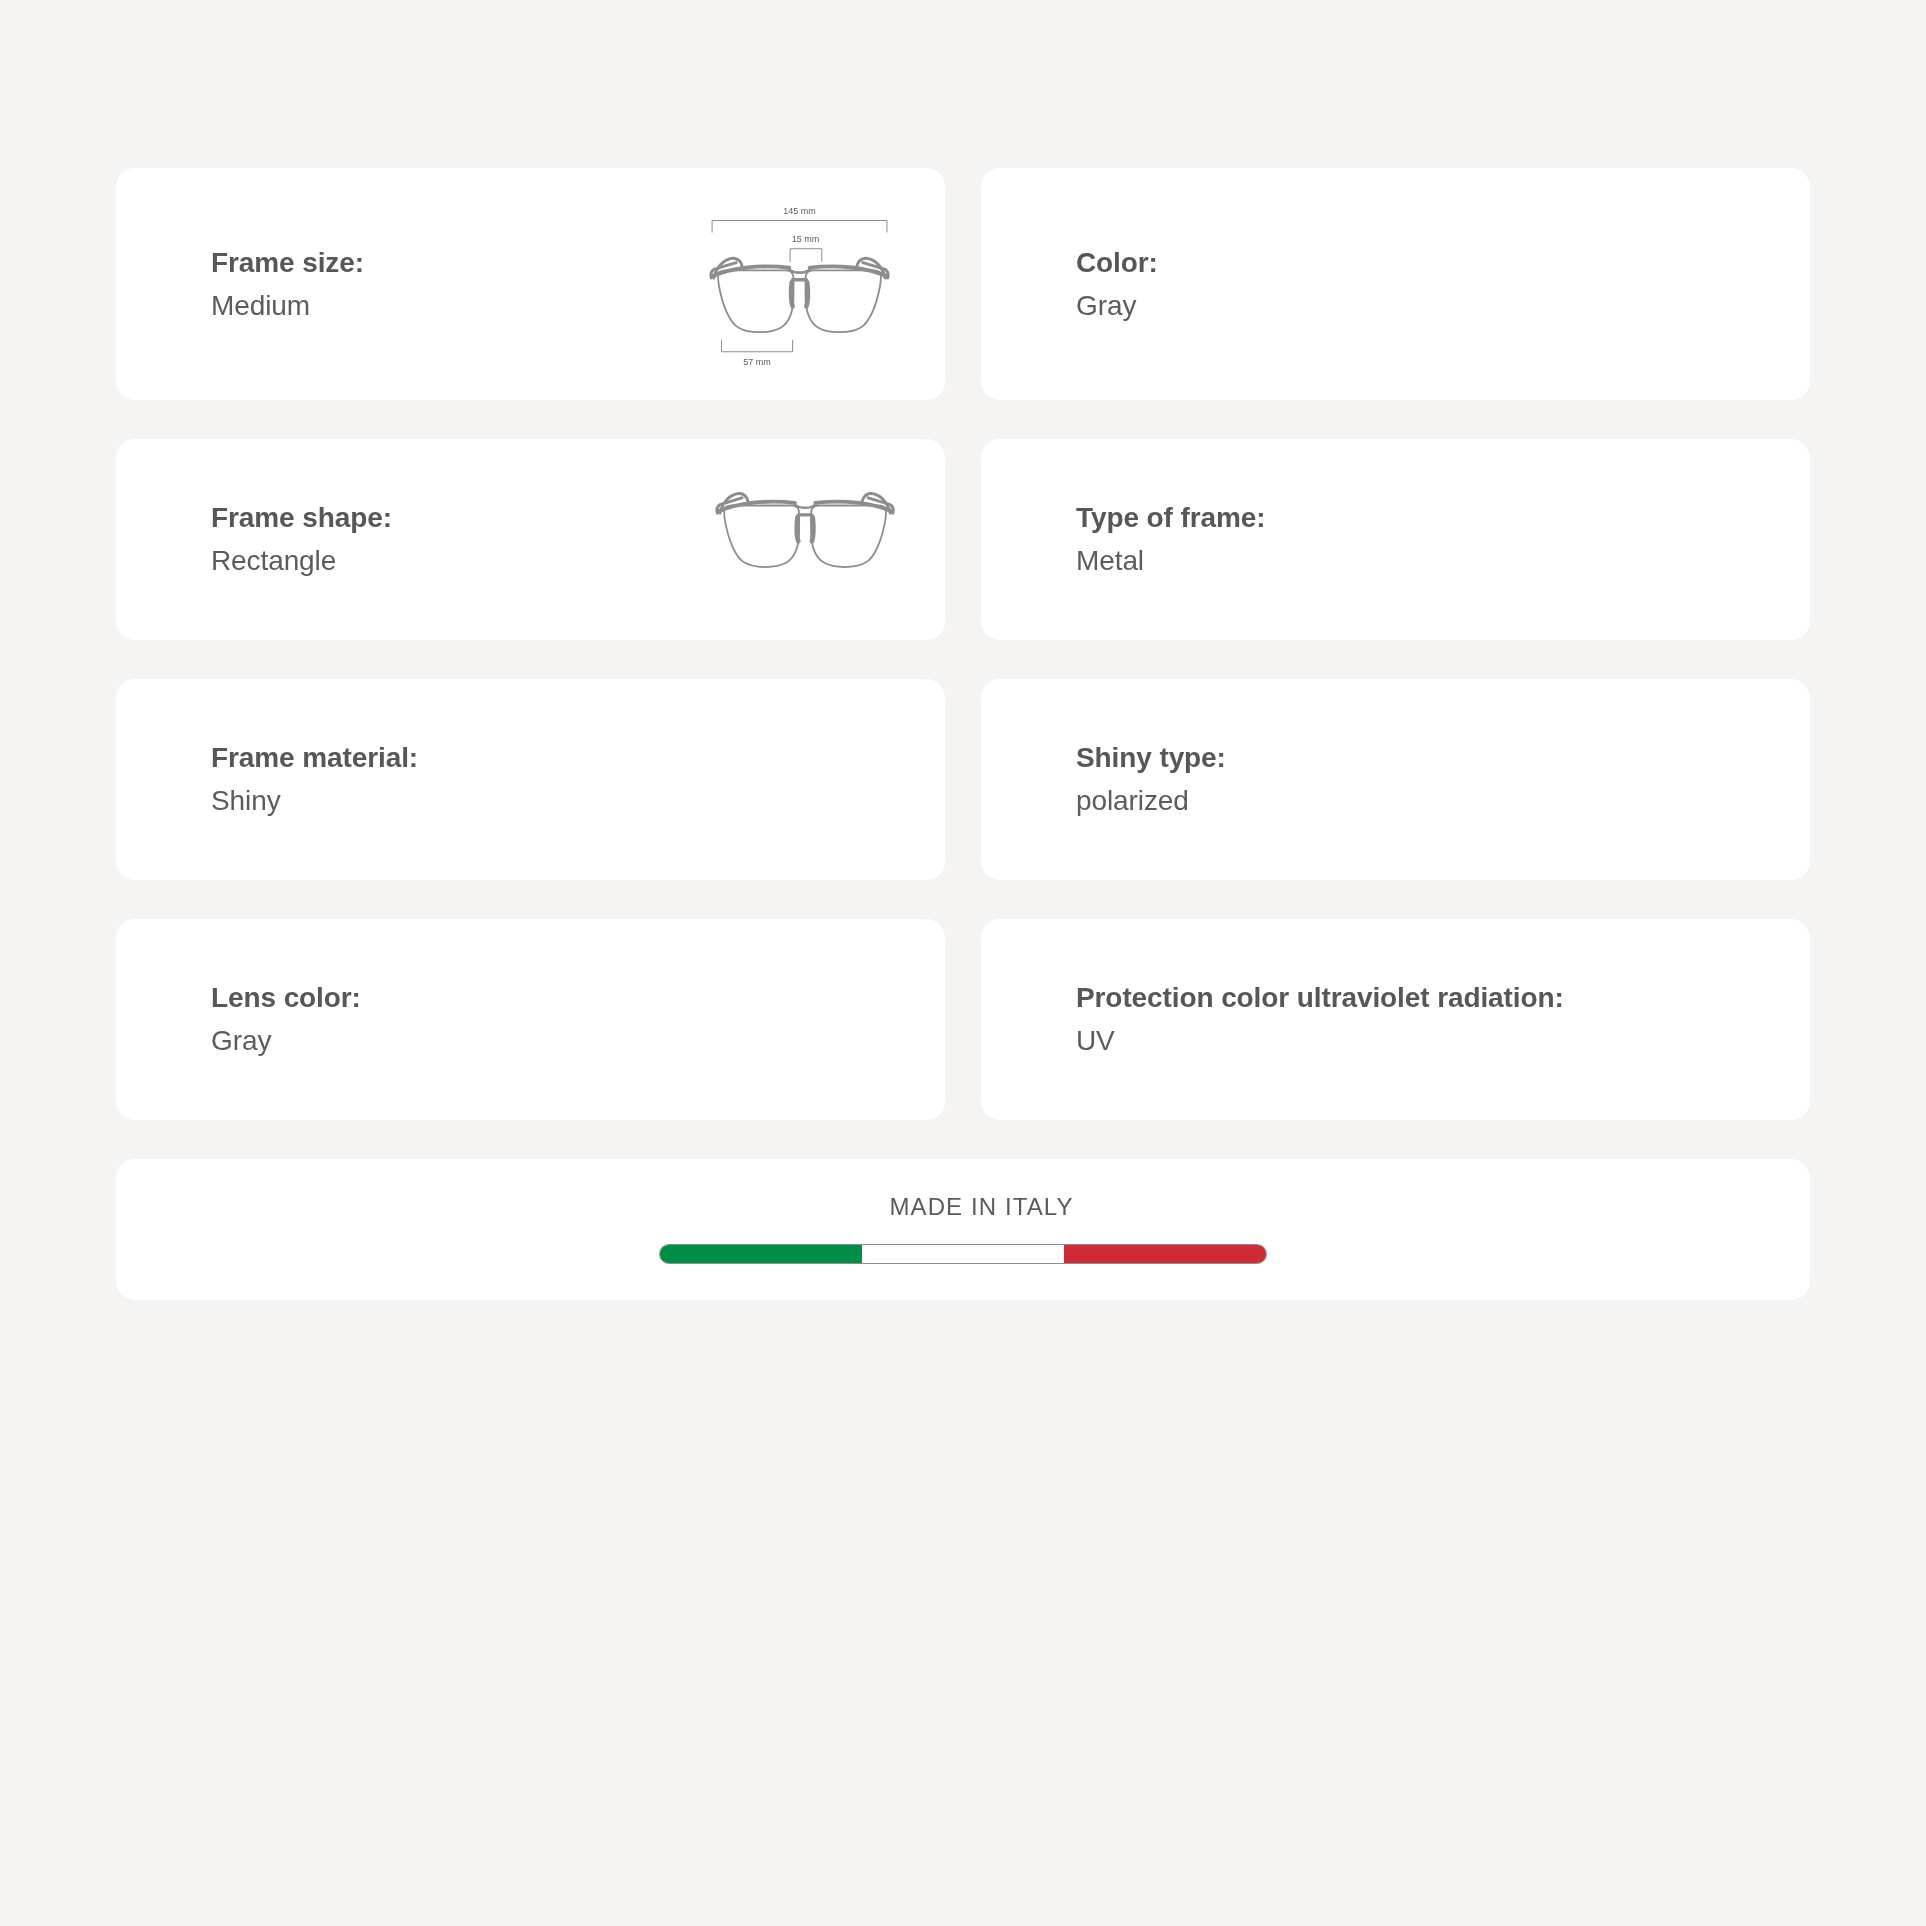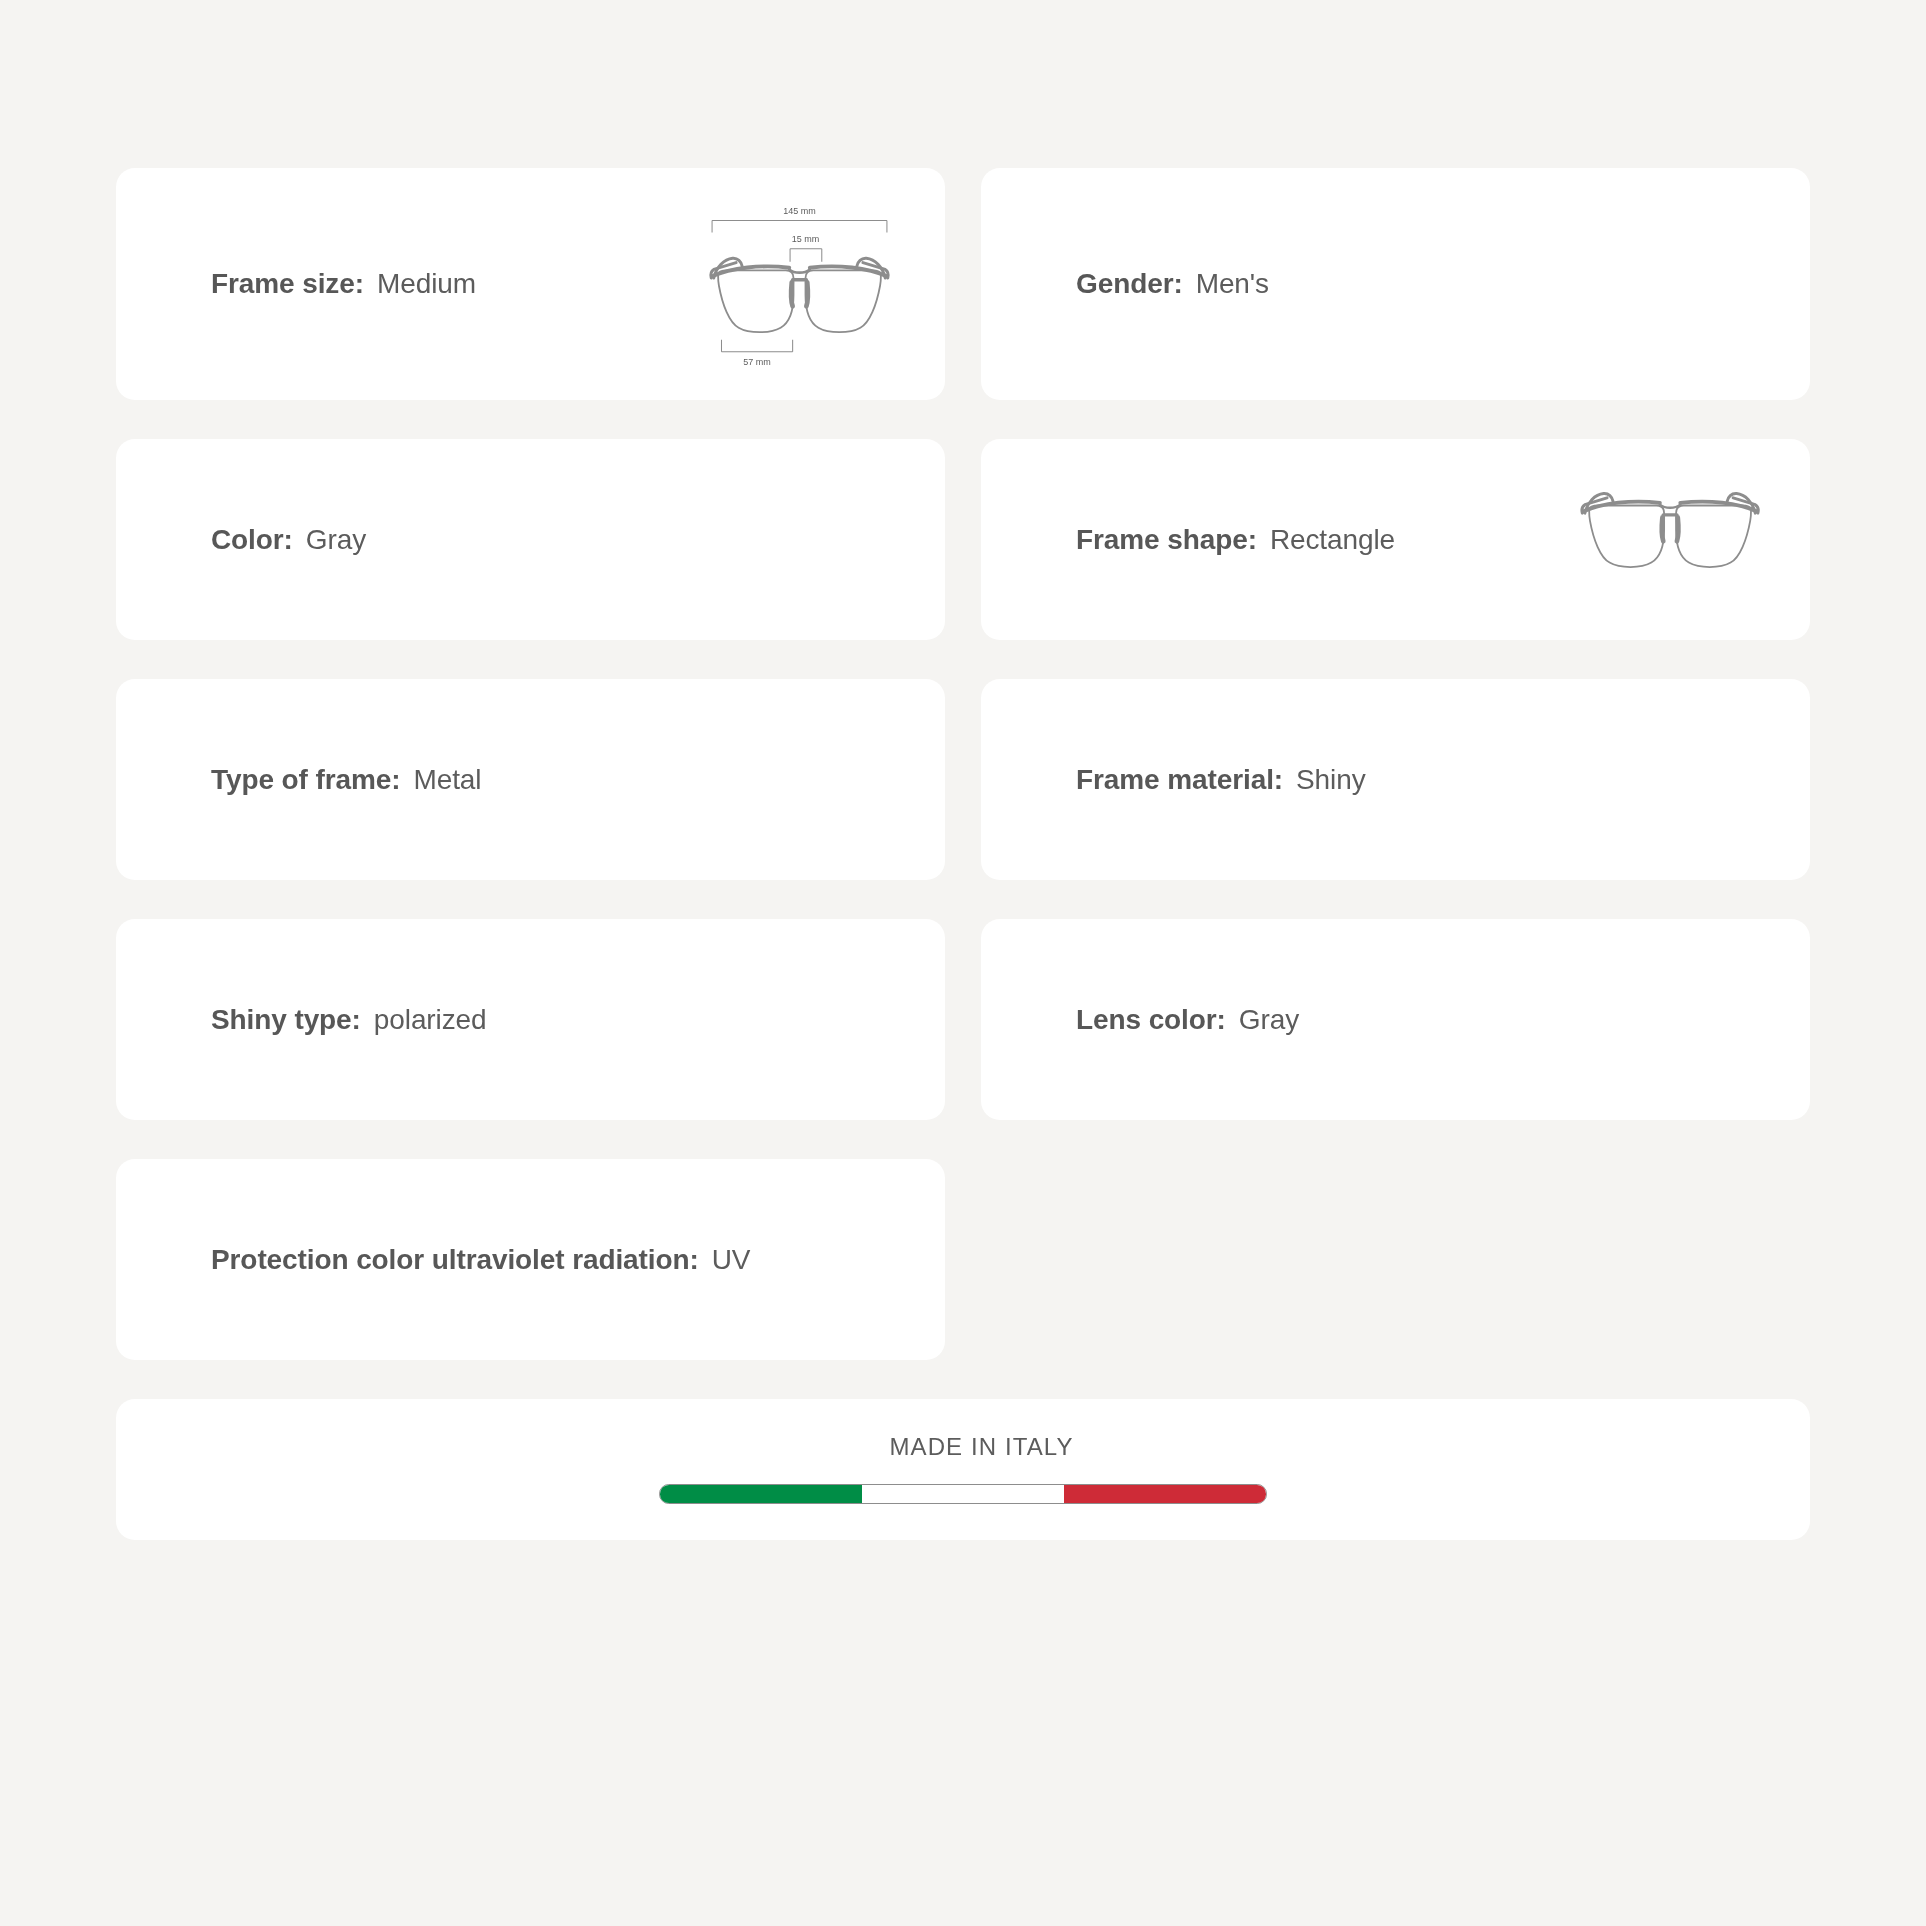--- a/index.html
+++ b/index.html
@@ -35,21 +35,21 @@
     padding: 26px 34px 26px 95px;
     display: flex;
     align-items: center;
     justify-content: space-between;
     position: relative;
     overflow: hidden;
   }
 
   .card-text {
     display: flex;
-    flex-direction: row;
+    flex-direction: column;
     gap: 13px;
     flex: 0 1 auto;
     min-width: 0;
   }
 
   .card-label {
     font-size: 28px;
     font-weight: 700;
     color: #575757;
     letter-spacing: -0.1px;
@@ -163,26 +163,20 @@
                      C424 300 440 258 448 214 C450 204 450 194 450 188 Z" stroke-width="4.2"></path>
           </g>
 
           <path d="M78 340 L78 368 M78 368 L244 368 M244 340 L244 368" fill="none" stroke="#8d8d8d" stroke-width="2.4"></path>
           <text class="dim-label" x="161" y="400" text-anchor="middle">57 mm</text>
         </svg>
       </div>
     </div>
 
 
-    <div class="spec-card">
-      <div class="card-text">
-        <div class="card-label">Gender:</div>
-        <div class="card-value">Men's</div>
-      </div>
-    </div>
 
     <div class="spec-card">
       <div class="card-text">
         <div class="card-label">Color:</div>
         <div class="card-value">Gray</div>
       </div>
     </div>
 
     <div class="spec-card">
       <div class="card-text">

